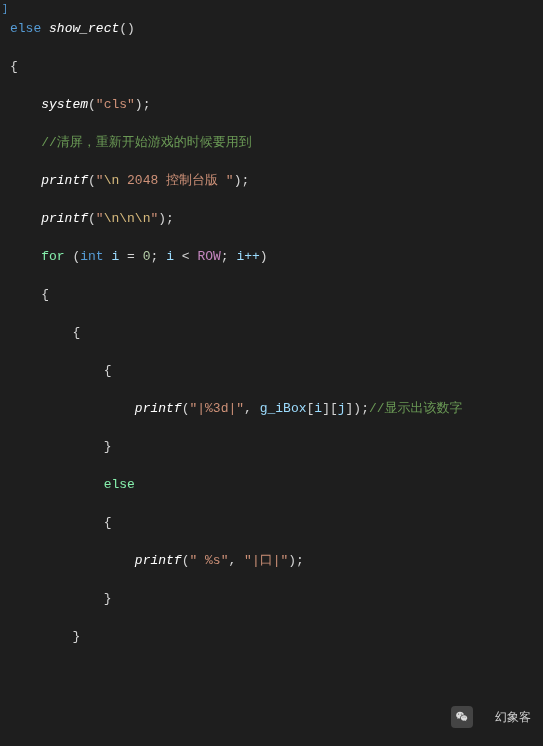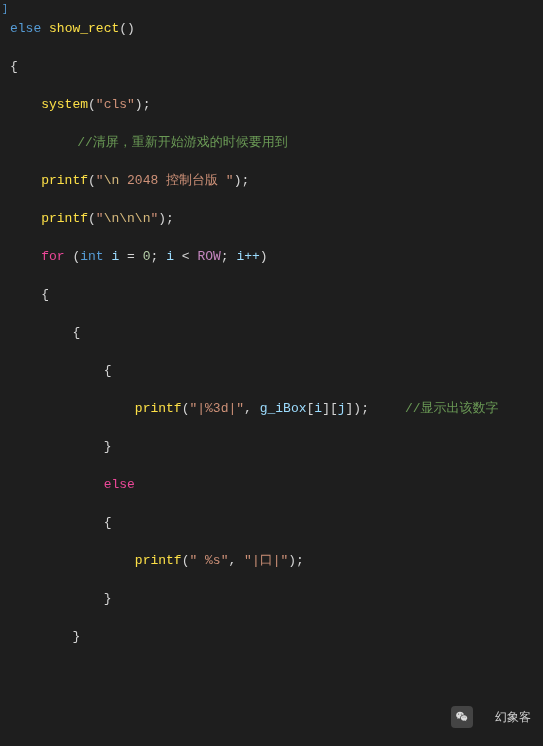--- a/index.html
+++ b/index.html
@@ -32,29 +32,29 @@
     text-align: center;
     line-height: 19px;
   }
   .code {
     padding-left: 0px;
     flex: 1;
     white-space: pre;
     line-height: 19px;
   }
   .line { height: 19px; }
-  .kw { color: #ec4899; }
+  .kw { color: #86efac; }
   .type { color: #569cd6; }
-  .fn { color: #fde047; }
+  .fn { color: #ffffff; font-style: italic; }
   .str { color: #ce9178; }
   .esc { color: #d7ba7d; }
   .num { color: #b5cea8; }
   .var { color: #9cdcfe; }
   .macro { color: #c586c0; text-align: center; }
-  .comment { color: #6a9955; margin-left: 36px; }
+  .comment { color: #6a9955; }
   .op { color: #d4d4d4; }
   .pn { color: #d4d4d4; }
   .watermark {
     position: absolute;
     right: 12px;
     bottom: 18px;
     display: flex;
     align-items: center;
     gap: 22px;
     color: #cfcfcf;

